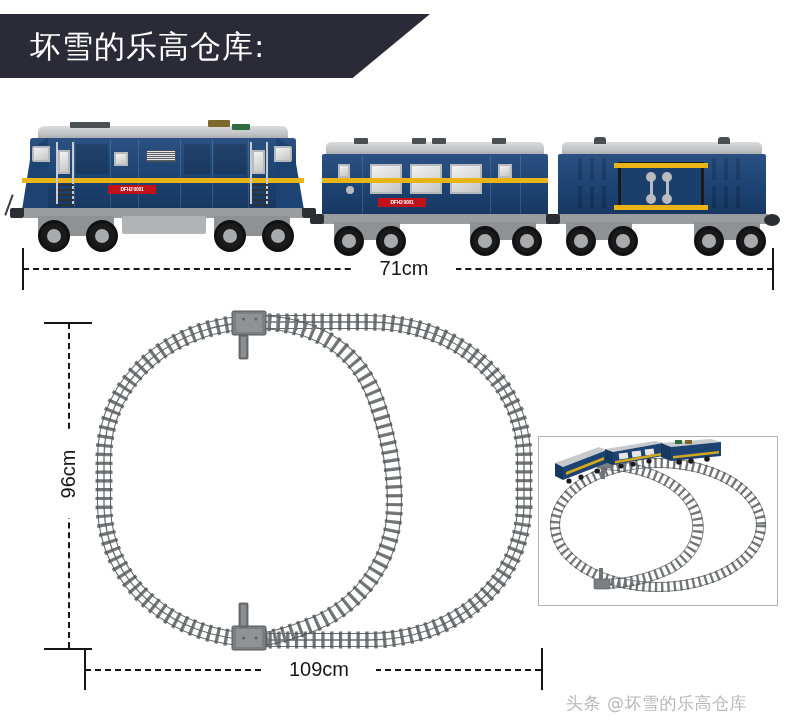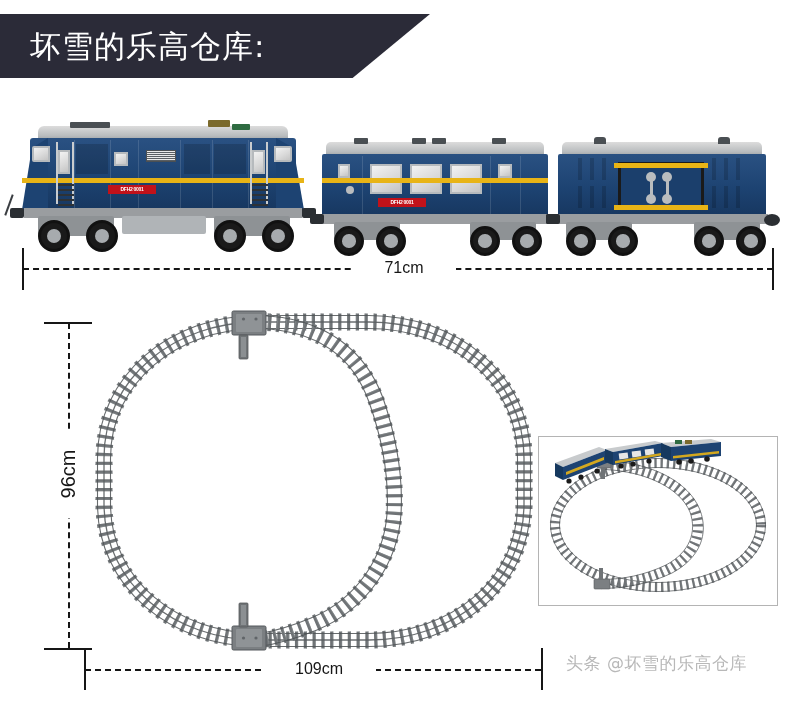--- a/index.html
+++ b/index.html
@@ -180,21 +180,21 @@
   }
   .dim-dash-v {
     position: absolute;
     width: 0;
     border-left: 2px dashed #161616;
   }
   .dim-label {
     position: absolute;
     color: #161616;
     background: #ffffff;
-    font-size: 16px;
+    font-size: 20px;
     line-height: 22px;
     font-family: "Liberation Sans", sans-serif;
     white-space: nowrap;
     text-align: center;
   }
   .dim-label-vert {
     position: absolute;
     color: #161616;
     background: #ffffff;
     font-size: 20px;
@@ -226,21 +226,21 @@
     background: #ffffff;
     box-sizing: border-box;
     overflow: hidden;
   }
   #inset-svg { display: block; }
 
   
   #watermark {
     position: absolute;
     left: 566px;
-    top: 652px;
+    top: 692px;
     font-size: 17px;
     line-height: 22px;
     color: #b8b8b8;
     font-family: "DejaVu Sans", sans-serif;
     white-space: nowrap;
     letter-spacing: 0.5px;
   }
 </style>
 </head>
 <body>

